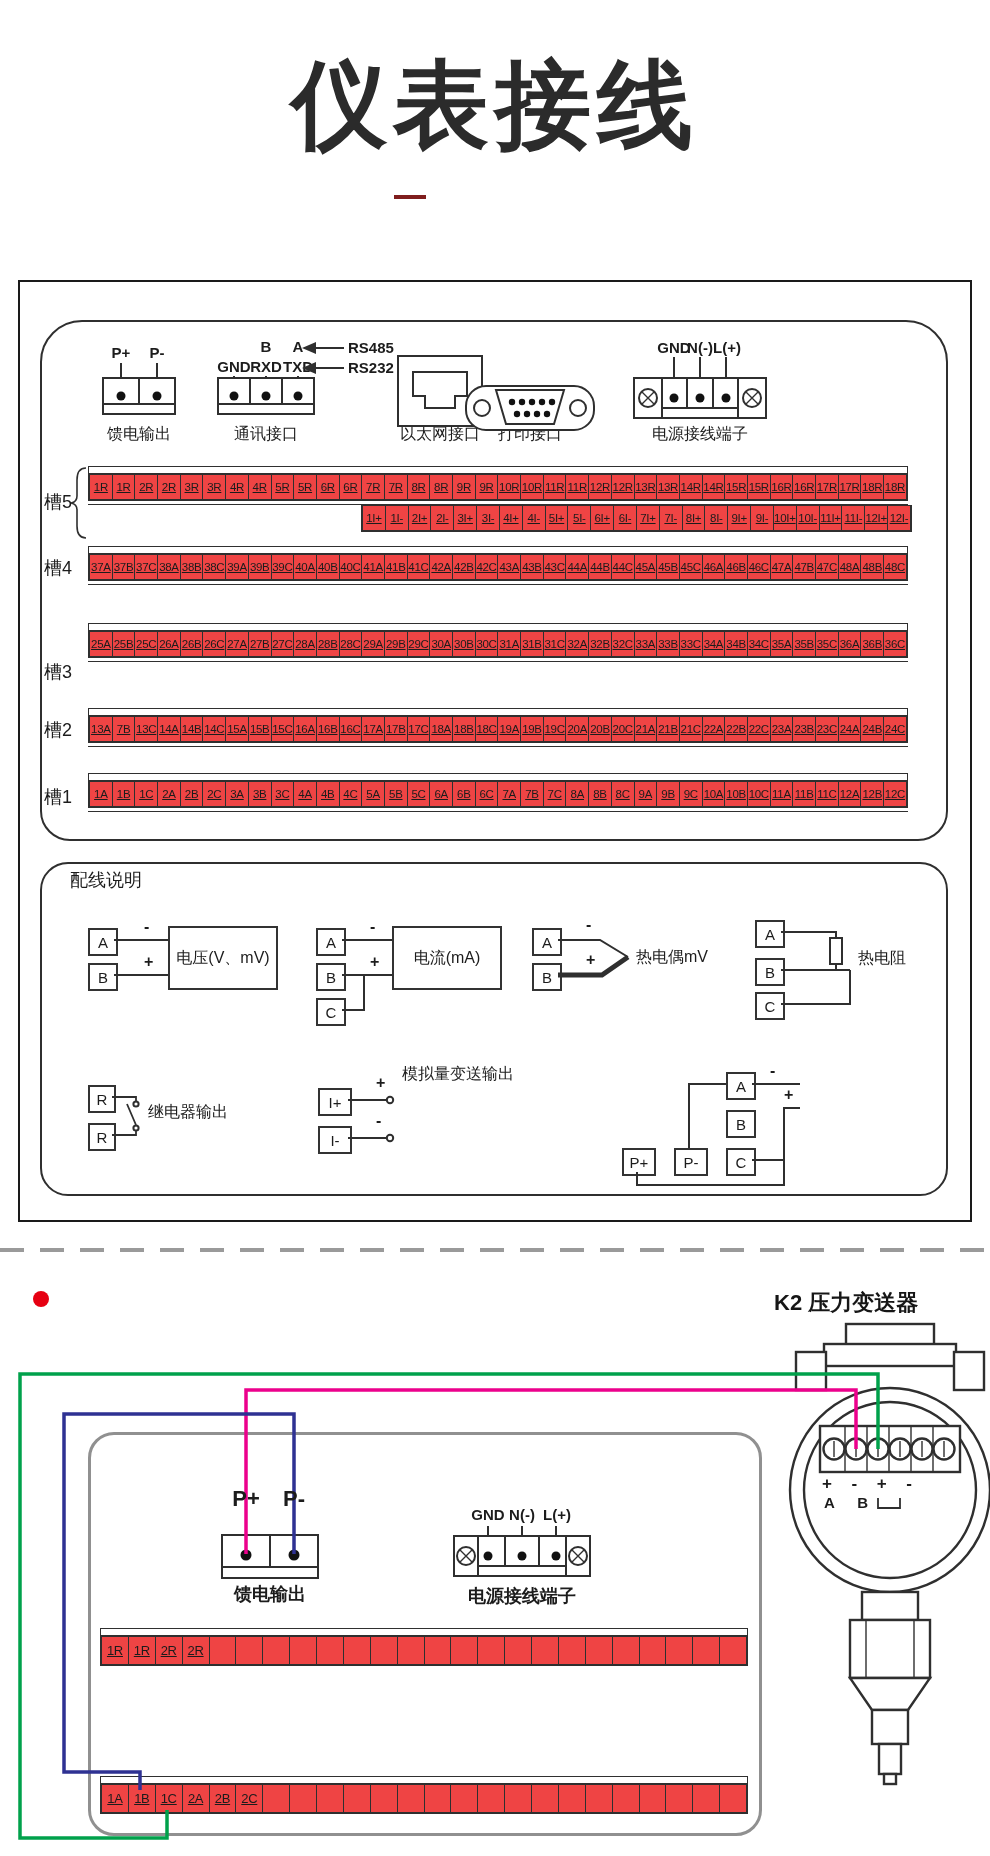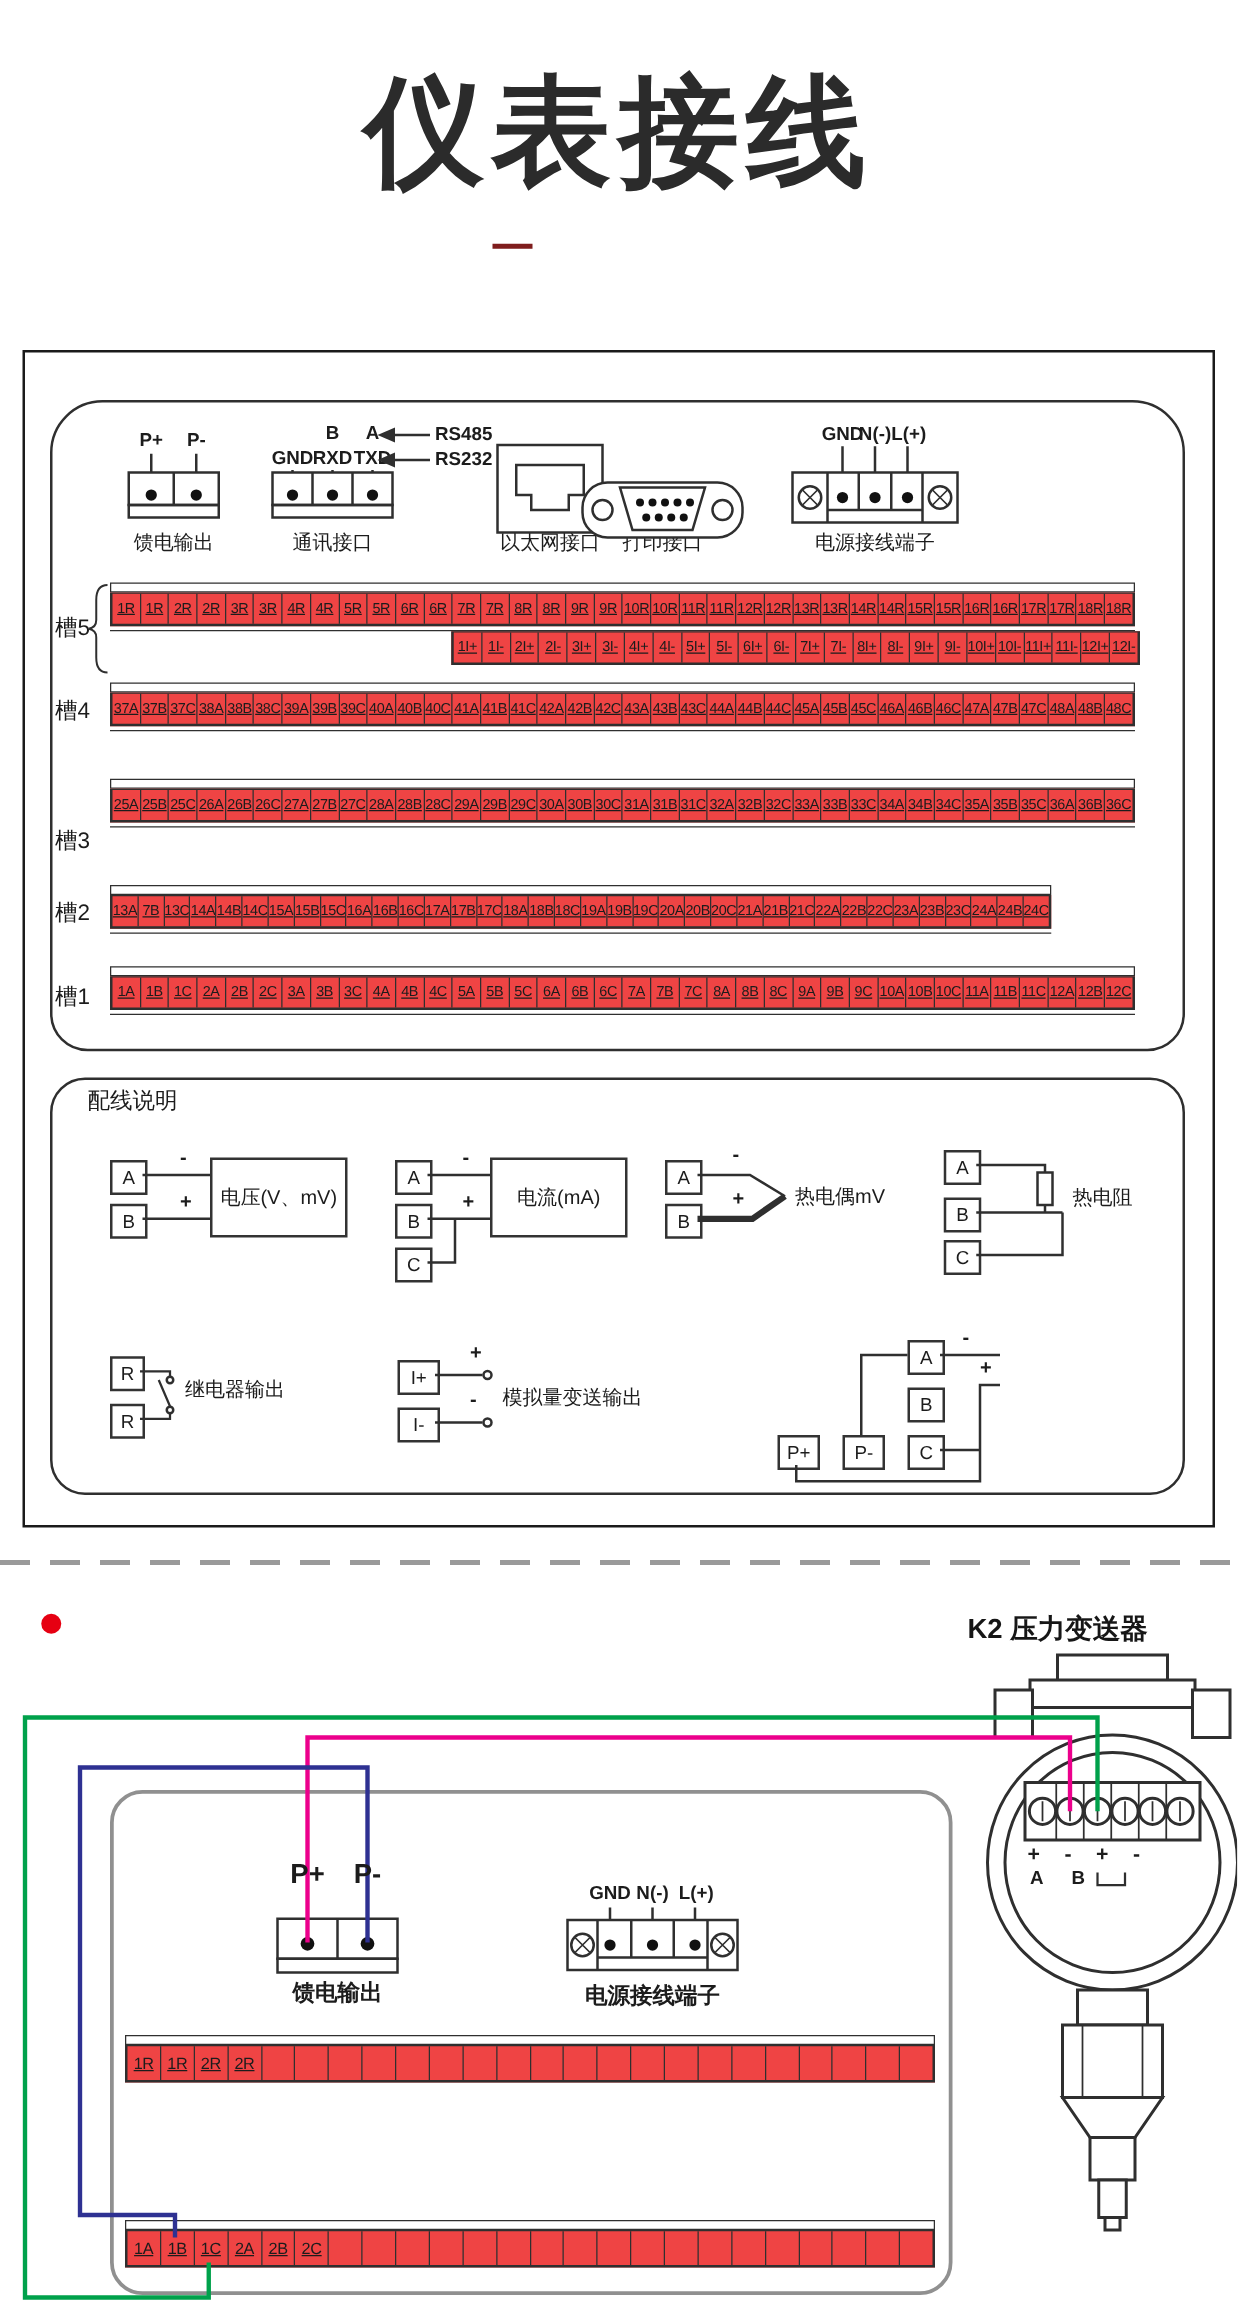--- a/index.html
+++ b/index.html
@@ -226,21 +226,21 @@
         <div class="cell">35B</div>
         <div class="cell">35C</div>
         <div class="cell">36A</div>
         <div class="cell">36B</div>
         <div class="cell">36C</div>
       </div>
     <div class="sunder"></div>
   </div>
 
   <span class="abs ctr slotlbl" style="left:58px;top:718px">槽2</span>
-  <div class="strip" style="left:88px;top:708px;width:753px">
+  <div class="strip" style="left:88px;top:708px;width:820px">
     <div class="sbar"></div>
     <div class="scells">
         <div class="cell">13A</div>
         <div class="cell">7B</div>
         <div class="cell">13C</div>
         <div class="cell">14A</div>
         <div class="cell">14B</div>
         <div class="cell">14C</div>
         <div class="cell">15A</div>
         <div class="cell">15B</div>
@@ -347,21 +347,21 @@
   <span class="devlbl" style="left:858px;top:948px">热电阻</span>
 
   <div class="term" style="left:88px;top:1085px;width:24px;height:24px">R</div>
   <div class="term" style="left:88px;top:1123px;width:24px;height:24px">R</div>
   <span class="devlbl" style="left:148px;top:1102px">继电器输出</span>
 
   <div class="term" style="left:318px;top:1088px;width:30px;height:24px">I+</div>
   <div class="term" style="left:318px;top:1126px;width:30px;height:24px">I-</div>
   <span class="pm" style="left:376px;top:1074px">+</span>
   <span class="pm" style="left:376px;top:1112px">-</span>
-  <span class="devlbl" style="left:402px;top:1108px">模拟量变送输出</span>
+  <span class="devlbl" style="left:402px;top:1064px">模拟量变送输出</span>
 
   <div class="term" style="left:726px;top:1072px;width:26px;height:24px">A</div>
   <div class="term" style="left:726px;top:1110px;width:26px;height:24px">B</div>
   <div class="term" style="left:726px;top:1148px;width:26px;height:24px">C</div>
   <div class="term" style="left:622px;top:1148px;width:30px;height:24px">P+</div>
   <div class="term" style="left:674px;top:1148px;width:30px;height:24px">P-</div>
   <span class="pm" style="left:770px;top:1062px">-</span>
   <span class="pm" style="left:784px;top:1086px">+</span>
 
   <div class="divider"></div>

